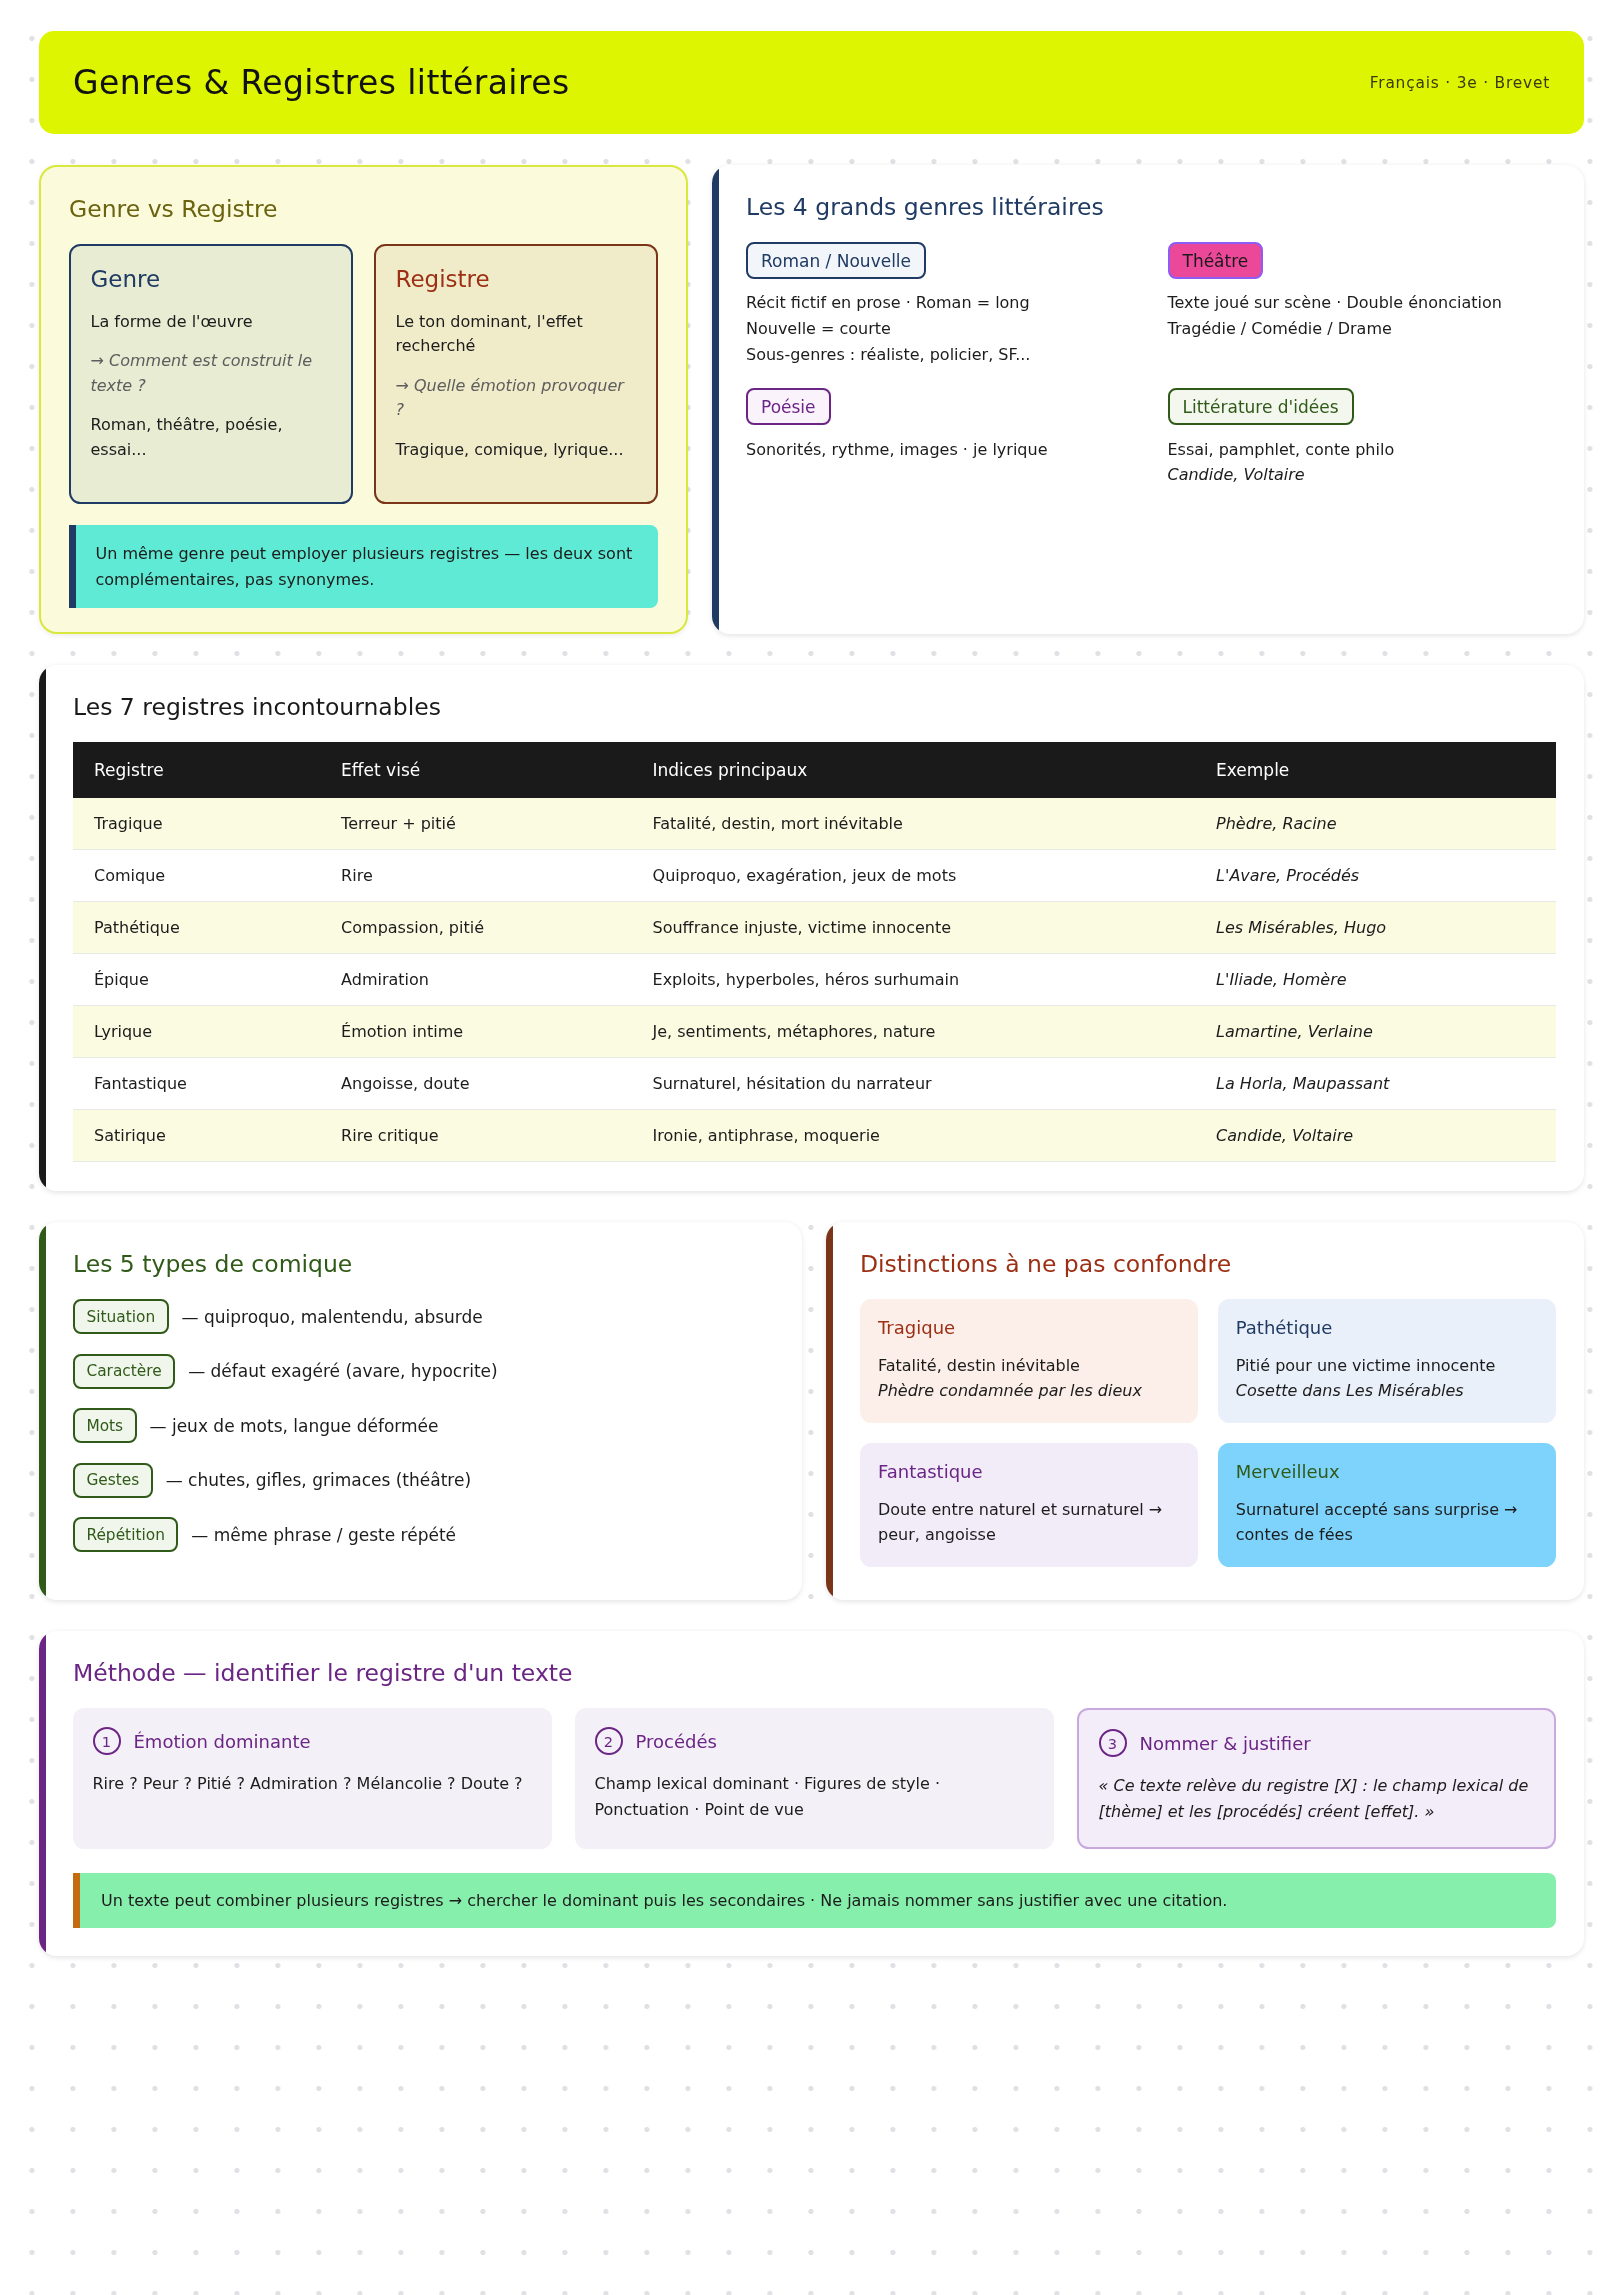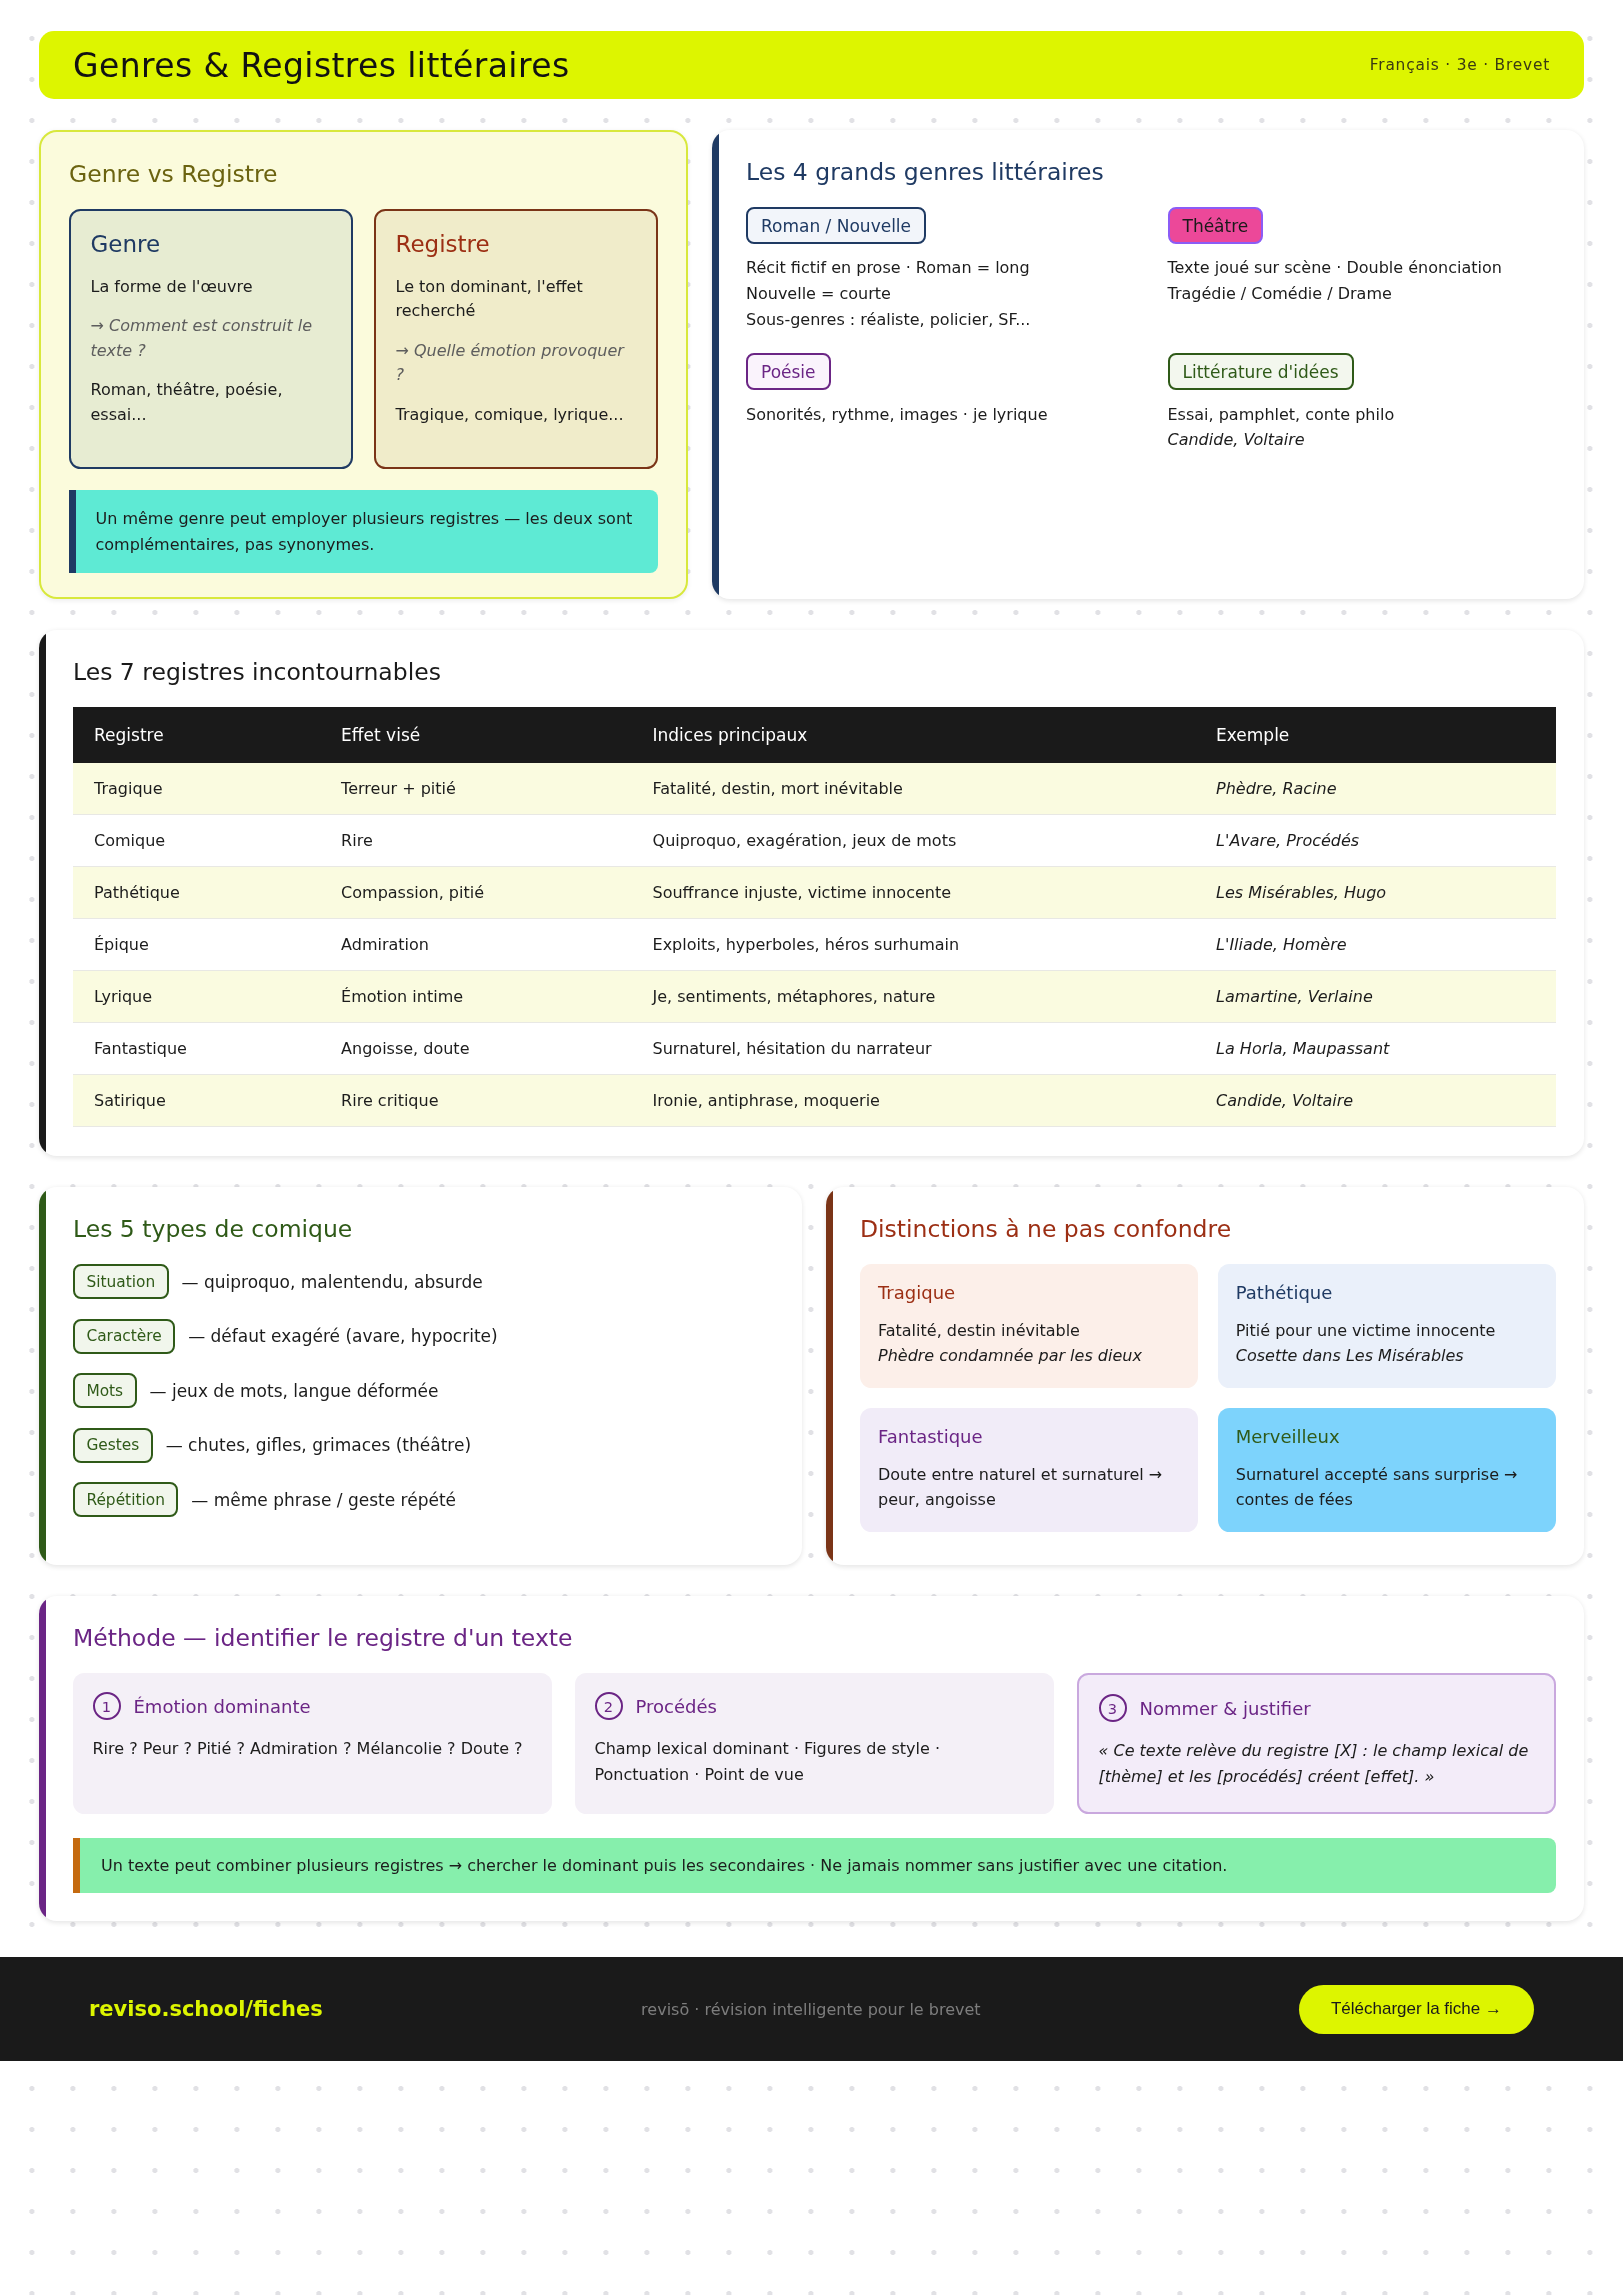--- a/index.html
+++ b/index.html
@@ -28,21 +28,21 @@
   .sheet {
     position: relative;
     z-index: 1;
     padding: 31px 39px 0 39px;
   }
 
   
   .header {
     background: #ddf500;
     border-radius: 15px;
-    height: 68px;
+    height: 103px;
     display: flex;
     align-items: center;
     justify-content: space-between;
     padding: 8px 34px;
     margin-bottom: 31px;
   }
   .header h1 {
     font-family: "DejaVu Sans", sans-serif;
     font-size: 33px;
     font-weight: 400;
@@ -496,20 +496,15 @@
           <div class="m-head">
             <div class="m-num">3</div>
             <div class="m-title">Nommer &amp; justifier</div>
           </div>
           <div class="m-body it">« Ce texte relève du registre [X] : le champ lexical de [thème] et les [procédés] créent [effet]. »</div>
         </div>
       </div>
     <div class="warn">Un texte peut combiner plusieurs registres → chercher le dominant puis les secondaires · Ne jamais nommer sans justifier avec une citation.</div>
   </div>
 
-  <div class="footer">
-    <div class="brand">reviso.school/fiches</div>
-    <div class="tag">revisō · révision intelligente pour le brevet</div>
-    <button class="cta">Télécharger la fiche →</button>
-  </div>
 
 </div>
 
 
 </body></html>

